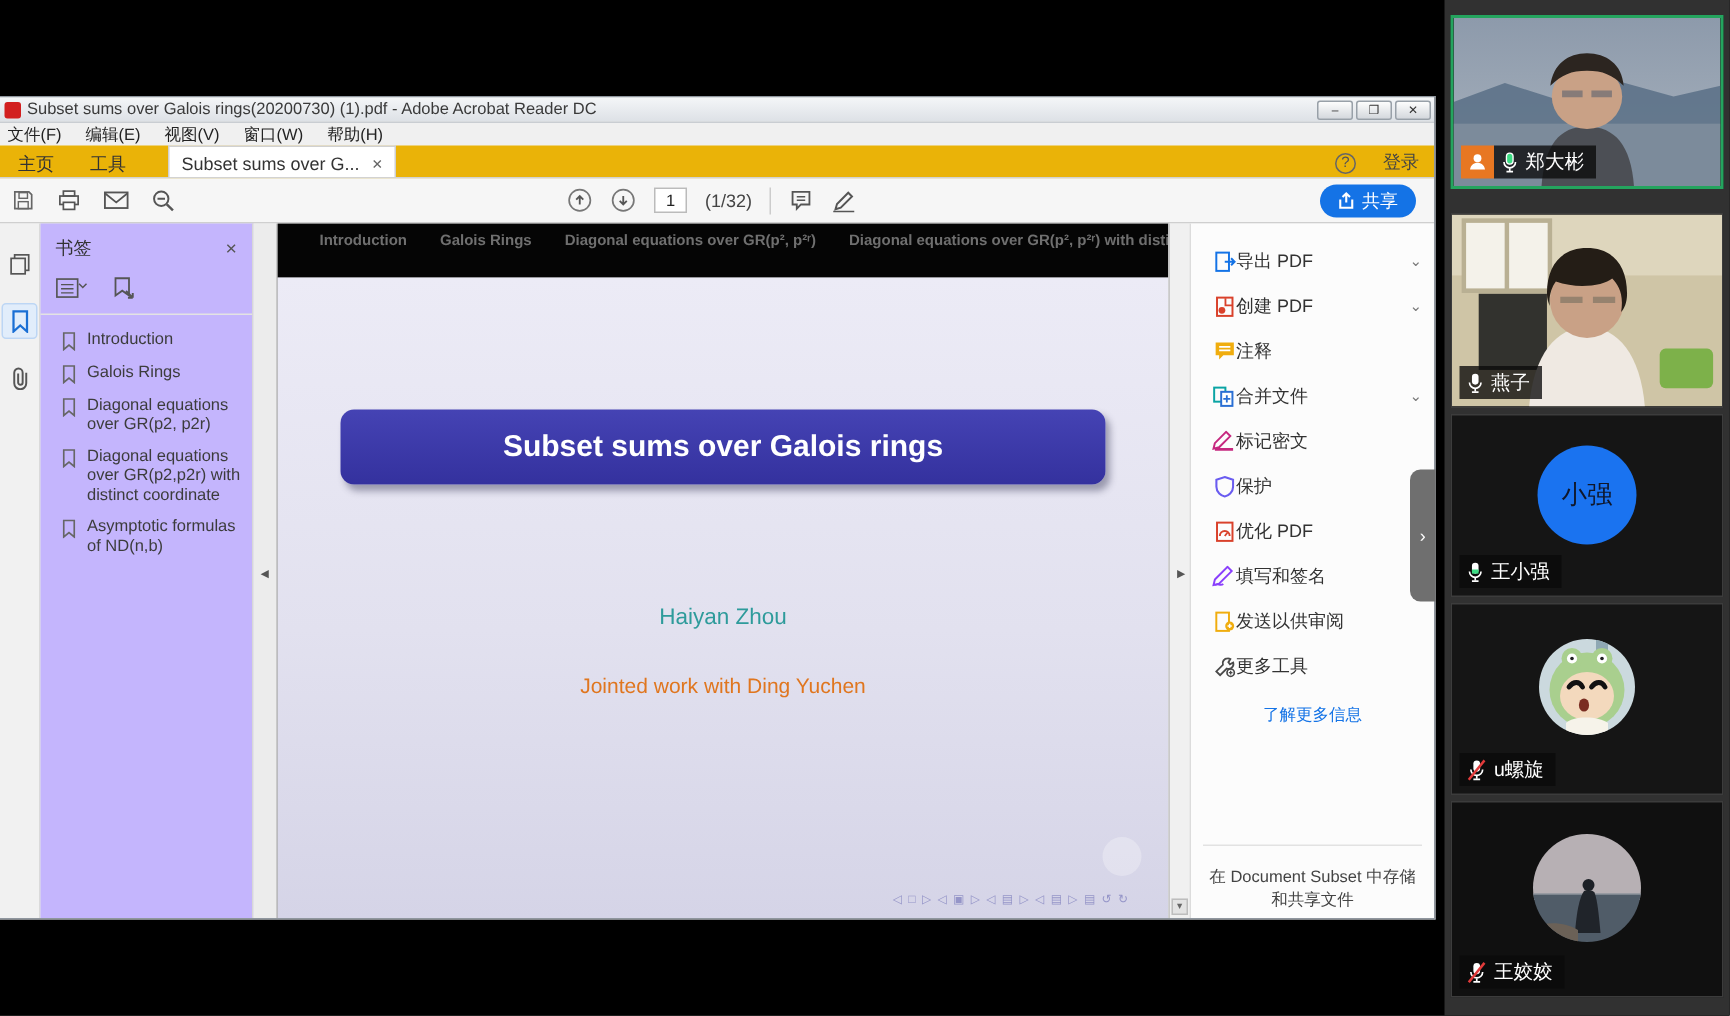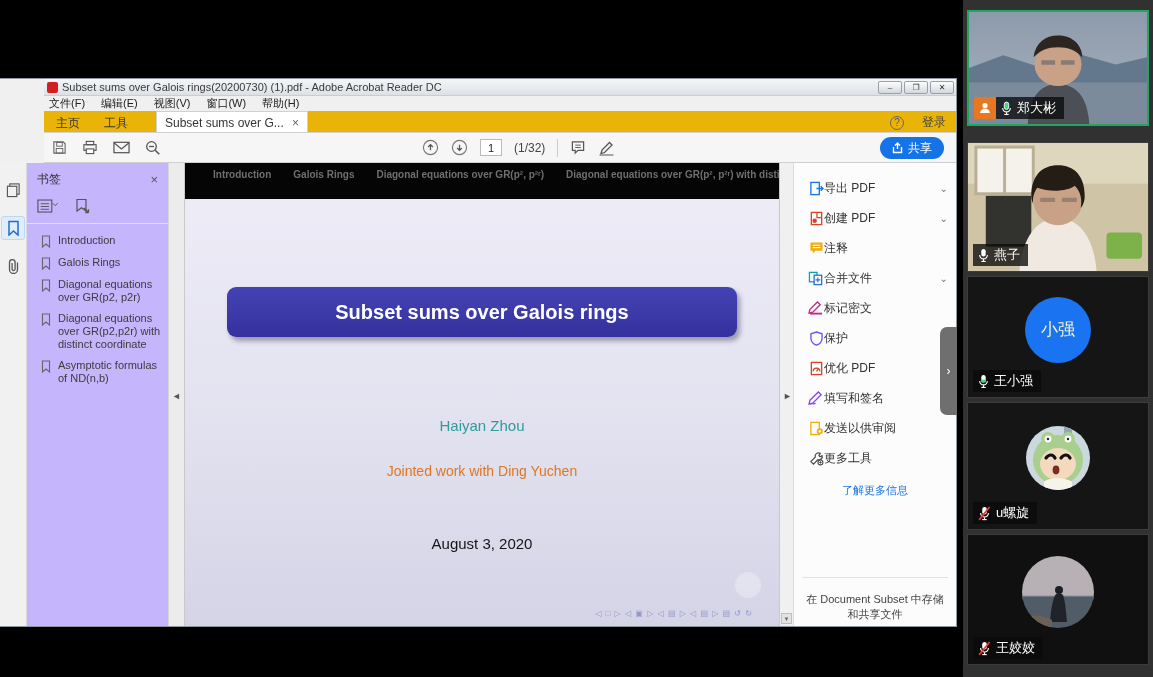--- a/index.html
+++ b/index.html
@@ -1,22 +1,22 @@
 <!DOCTYPE html>
 <html><head>
 <meta charset="utf-8">
 <style>
   * { margin:0; padding:0; box-sizing:border-box; }
   html,body { width:1153px; height:677px; background:#000; overflow:hidden;
     font-family:"Liberation Sans", sans-serif; }
   #stage { position:absolute; inset:0; width:1153px; height:677px; background:#000; }
 
   
-  #acrobat { position:absolute; left:0; top:78px; width:957px; height:549px;
-    background:#f0f0f0; border:1px solid #8f969e; border-left:none;padding-left:44px; }
+  #acrobat { position:absolute; left:0; top:64px; width:957px; height:549px;
+    background:#f0f0f0; border:1px solid #8f969e; border-left:none; }
   .titlebar { height:17px; background:linear-gradient(#f4f6f8,#dde1e6);
     display:flex; align-items:center; font-size:11px; color:#3a3a3a; padding-left:3px; gap:4px;
     border-bottom:1px solid #c9cdd2; }
   .app-icon { width:11px; height:11px; background:#d21f1f; border-radius:2px; flex:none; }
   .title-text { white-space:nowrap; overflow:hidden; }
   .win-btns { margin-left:auto; display:flex; gap:2px; padding-right:2px; }
   .win-btn { width:24px; height:13px; border:1px solid #98a0a8; border-radius:2px;
     background:linear-gradient(#fdfdfd,#d4d8dd); font-size:8px; line-height:11px;
     text-align:center; color:#333; }
   .menubar { height:15px; display:flex; align-items:center; gap:16px; padding-left:5px;
@@ -111,21 +111,21 @@
   .tile { position:absolute; left:4px; width:182px; background:#151515;
     border:1px solid #3c3c3c; overflow:hidden; }
   .tile.speaking { border:2px solid #24a45e; }
   .tile svg.scene { display:block; width:100%; height:100%; }
   .plabel { position:absolute; left:5px; bottom:5px; display:flex; align-items:center; }
   .host-badge { width:22px; height:22px; background:#e87722; display:flex; align-items:center;
     justify-content:center; flex:none; }
   .namebox { height:22px; background:rgba(10,10,10,.78); display:flex; align-items:center;
     gap:5px; padding:0 8px 0 5px; color:#fff; font-size:13px; }
   .avatar-blue { position:absolute; left:50%; top:44%; transform:translate(-50%,-50%);
-    width:66px; height:66px; border-radius:50%; background:#1a73f0; color:#fef9c3;
+    width:66px; height:66px; border-radius:50%; background:#1a73f0; color:#0f172a;
     display:flex; align-items:center; justify-content:center; font-size:17px; }
   .avatar-img { position:absolute; left:50%; top:44%; transform:translate(-50%,-50%);
     border-radius:50%; overflow:hidden; }
 </style>
 </head>
 <body>
 
 <div id="stage">
 
   <div id="acrobat">
@@ -315,21 +315,20 @@
         <div class="slide-head">
           <span>Introduction</span>
           <span>Galois Rings</span>
           <span>Diagonal equations over GR(p², p²ʳ)</span>
           <span>Diagonal equations over GR(p², p²ʳ) with distinct coordinate</span>
         </div>
         <div class="slide-body">
           <div class="slide-title">Subset sums over Galois rings</div>
           <div class="slide-author">Haiyan Zhou</div>
           <div class="slide-collab">Jointed work with Ding Yuchen</div>
-          <div class="slide-date">August 3, 2020</div>
           <div class="watermark"></div>
           <div class="slide-navsym">◁ □ ▷  ◁ ▣ ▷  ◁ ▤ ▷  ◁ ▤ ▷   ▤   ↺ ↻</div>
         </div>
       </div>
 
       <div class="scrollcol">
         <span class="arrow">►</span>
         <span class="scroll-end">▾</span>
       </div>
 

